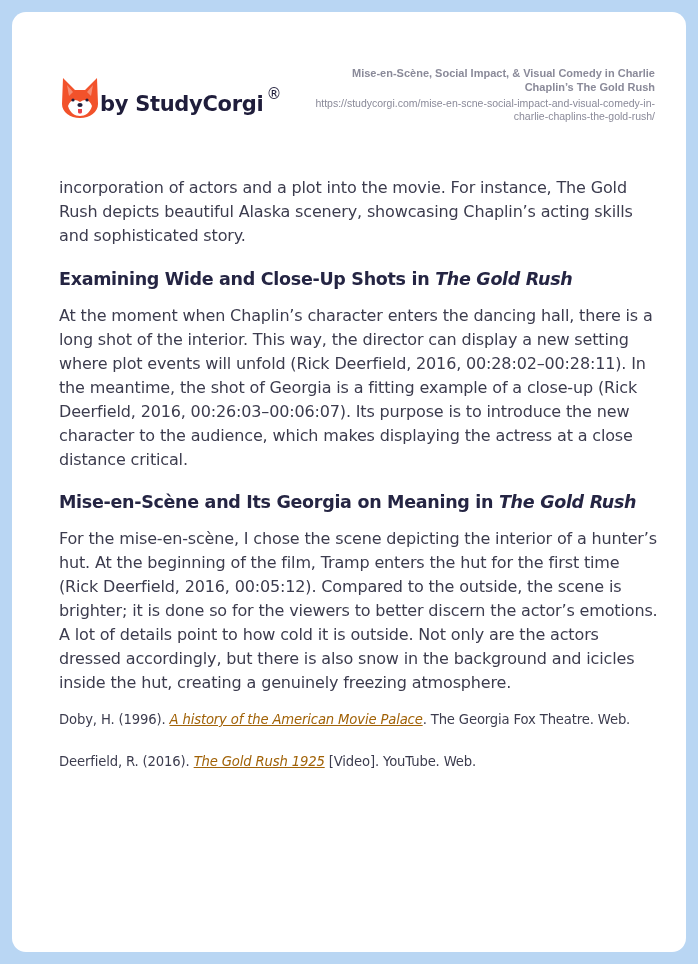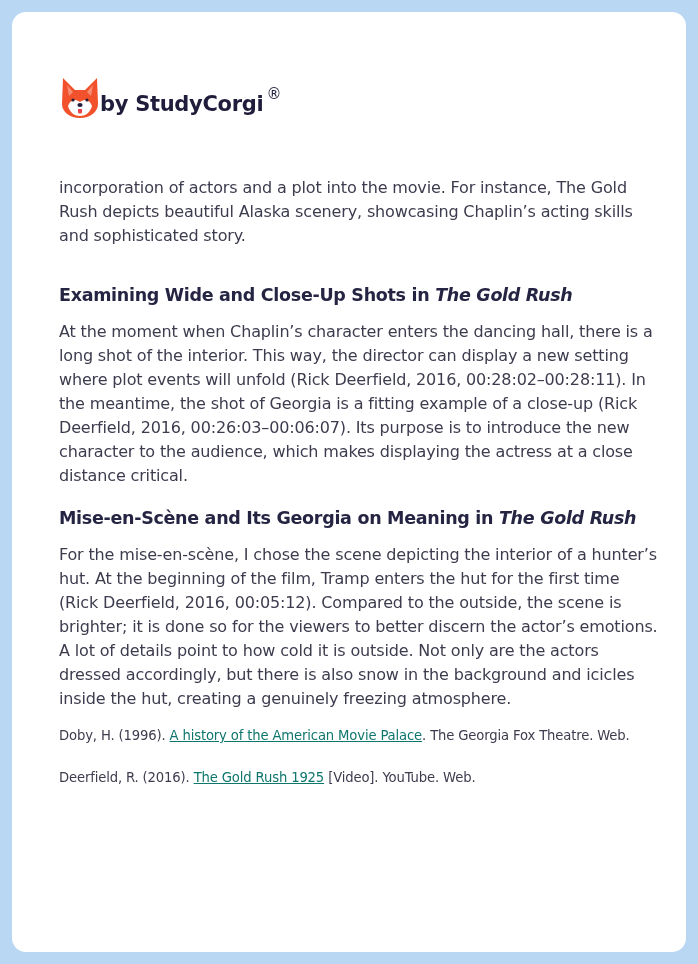--- a/index.html
+++ b/index.html
@@ -103,21 +103,22 @@
     h2 em { font-style: italic; }
     .ref {
       margin: 0;
       font-family: "DejaVu Sans", sans-serif;
       font-size: 13.2px;
       line-height: 24px;
       color: #3c3c4e;
       letter-spacing: -0.15px;
     }
     .ref a {
-      color: #0f766e;
+      color: #a16207;
+      font-style: italic;
       text-decoration: underline;
     }
   </style>
 </head>
 <body>
 
 <div class="card">
   <div class="header">
     <div class="logo">
       <span>
@@ -133,26 +134,30 @@
           <circle cx="13" cy="24" r="1.6" fill="#1f1d3b"></circle>
           <circle cx="27" cy="24" r="1.6" fill="#1f1d3b"></circle>
 
           <ellipse cx="20" cy="29" rx="2.6" ry="2" fill="#1f1d3b"></ellipse>
 
           <path d="M18 33 L22 33 L22 36 C22 38 18 38 18 36 Z" fill="#e8414a"></path>
         </svg>
       </span>
       <span class="brand"><span>by StudyCorgi</span><sup>®</sup></span>
     </div>
+    <div class="doc-meta">
+      <div class="doc-title">Mise-en-Scène, Social Impact, &amp; Visual Comedy in Charlie Chaplin’s The Gold Rush</div>
+      <div class="doc-url">https://studycorgi.com/mise-en-scne-social-impact-and-visual-comedy-in-charlie-chaplins-the-gold-rush/</div>
+    </div>
   </div>
 
   <div class="content">
     <p class="body">incorporation of actors and a plot into the movie. For instance, The Gold Rush depicts beautiful Alaska scenery, showcasing Chaplin’s acting skills and sophisticated story.</p>
 
-    <h2 style="margin-top:35px;"><span>Examining Wide and Close-Up Shots in </span><em>The Gold Rush</em></h2>
+    <h2 style="margin-top:19px;"><span>Examining Wide and Close-Up Shots in </span><em>The Gold Rush</em></h2>
     <p class="body" style="margin-top:13px;">At the moment when Chaplin’s character enters the dancing hall, there is a long shot of the interior. This way, the director can display a new setting where plot events will unfold (Rick Deerfield, 2016, 00:28:02–00:28:11). In the meantime, the shot of Georgia is a fitting example of a close-up (Rick Deerfield, 2016, 00:26:03–00:06:07). Its purpose is to introduce the new character to the audience, which makes displaying the actress at a close distance critical.</p>
 
     <h2 style="margin-top:18px;"><span>Mise-en-Scène and Its Georgia on Meaning in </span><em>The Gold Rush</em></h2>
     <p class="body" style="margin-top:13px;">For the mise-en-scène, I chose the scene depicting the interior of a hunter’s hut. At the beginning of the film, Tramp enters the hut for the first time (Rick Deerfield, 2016, 00:05:12). Compared to the outside, the scene is brighter; it is done so for the viewers to better discern the actor’s emotions. A lot of details point to how cold it is outside. Not only are the actors dressed accordingly, but there is also snow in the background and icicles inside the hut, creating a genuinely freezing atmosphere.</p>
 
 
     <p class="ref" style="margin-top:13px;"><span>Doby, H. (1996). </span><a>A history of the American Movie Palace</a><span>. The Georgia Fox Theatre. Web.</span></p>
 
     <p class="ref" style="margin-top:18px;"><span>Deerfield, R. (2016). </span><a>The Gold Rush 1925</a><span> [Video]. YouTube. Web.</span></p>
   </div>

